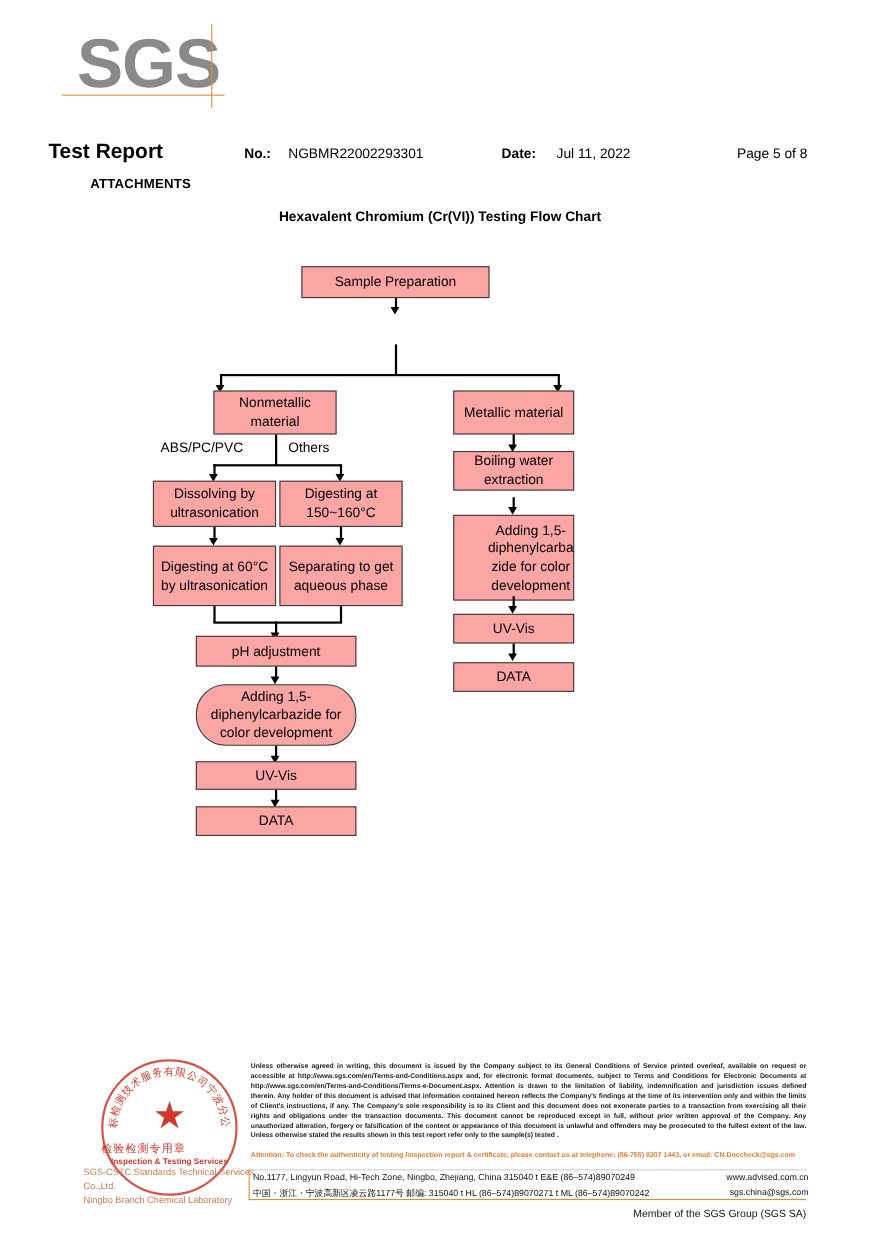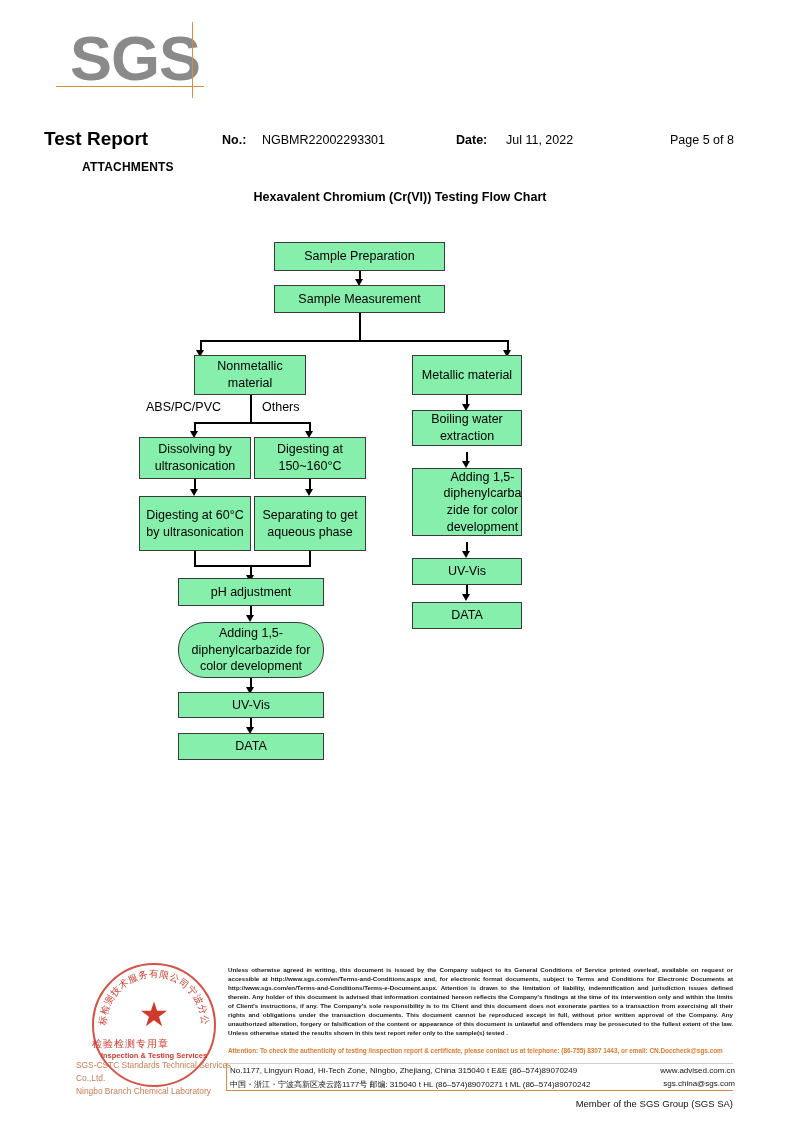--- a/index.html
+++ b/index.html
@@ -101,21 +101,21 @@
 
   
   #flowchart {
     position: absolute;
     left: 0; top: 0;
     width: 800px; height: 800px;
   }
   .node {
     position: absolute;
     border: 1.3px solid #3a3a3a;
-    background: #86efac;
+    background: #fca5a5;
     box-sizing: border-box;
     display: flex;
     align-items: center;
     justify-content: center;
     text-align: center;
     font-size: 12.5px;
     line-height: 1.33;
     color: #000;
     padding: 0 3px;
   }
@@ -287,21 +287,20 @@
   <div id="attachments">ATTACHMENTS</div>
   <div id="chart-title">Hexavalent Chromium (Cr(VI)) Testing  Flow Chart</div>
 </div>
 
 <div id="flowchart">
 
   <div class="node" style="left:274px; top:242px; width:171px; height:29px;">Sample Preparation</div>
   <div class="edge edge-v" style="left:359px; top:271px; width:1.6px; height:10px;"></div>
   <div class="arrow" style="left:355px; top:279px;"></div>
 
-  <div class="node" style="left:274px; top:285px; width:171px; height:28px;">Sample Measurement</div>
 
   <div class="edge edge-v" style="left:359px; top:313px; width:1.6px; height:28px;"></div>
   <div class="edge edge-h" style="left:200px; top:340px; width:308px; height:1.6px;"></div>
   <div class="edge edge-v" style="left:200px; top:340px; width:1.6px; height:12px;"></div>
   <div class="arrow" style="left:196px; top:350px;"></div>
   <div class="edge edge-v" style="left:507px; top:340px; width:1.6px; height:12px;"></div>
   <div class="arrow" style="left:503px; top:350px;"></div>
 
   <div class="node" style="left:194px; top:355px; width:112px; height:40px;">Nonmetallic material</div>
 
@@ -349,21 +348,21 @@
 
   <div class="node" style="left:178px; top:733px; width:146px; height:27px;">DATA</div>
 
   <div class="edge edge-v" style="left:466px; top:395px; width:1.6px; height:11px;"></div>
   <div class="arrow" style="left:462px; top:404px;"></div>
 
   <div class="node" style="left:412px; top:410px; width:110px; height:36px;">Boiling water extraction</div>
   <div class="edge edge-v" style="left:466px; top:452px; width:1.6px; height:12px;"></div>
   <div class="arrow" style="left:462px; top:461px;"></div>
 
-  <div class="node" style="left:412px; top:468px; width:110px; height:68px;padding-left:34px;">Adding 1,5-diphenylcarba zide for color development</div>
+  <div class="node" style="left:412px; top:468px; width:110px; height:78px;padding-left:34px;">Adding 1,5-diphenylcarba zide for color development</div>
   <div class="edge edge-v" style="left:466px; top:542px; width:1.6px; height:12px;"></div>
   <div class="arrow" style="left:462px; top:551px;"></div>
 
   <div class="node" style="left:412px; top:558px; width:110px; height:27px;">UV-Vis</div>
   <div class="edge edge-v" style="left:466px; top:585px; width:1.6px; height:11px;"></div>
   <div class="arrow" style="left:462px; top:594px;"></div>
 
   <div class="node" style="left:412px; top:602px; width:110px; height:27px;">DATA</div>
 </div>
 

